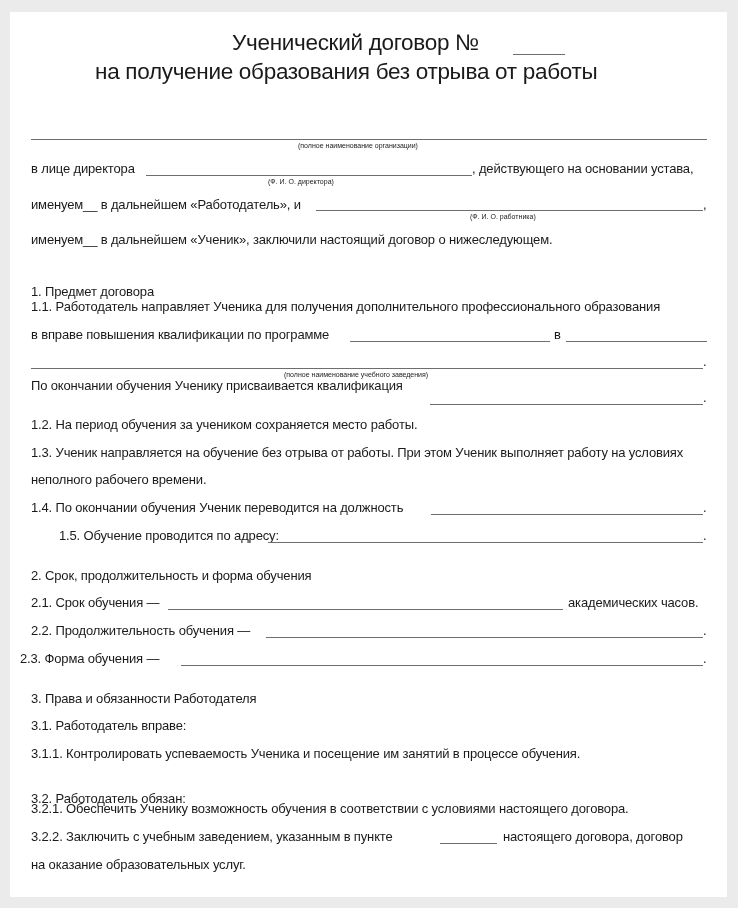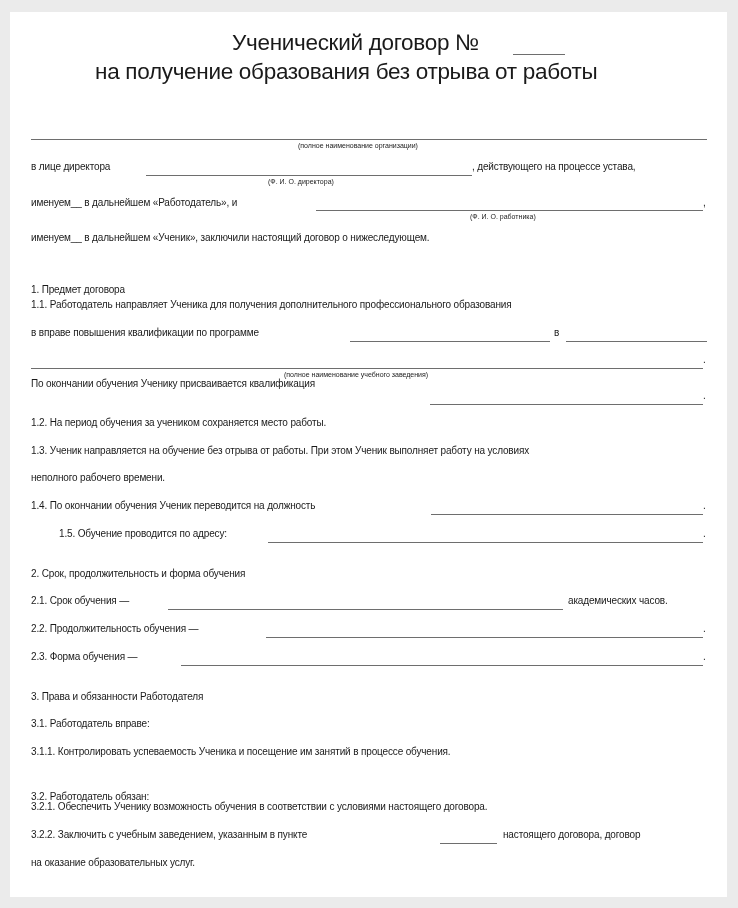--- a/index.html
+++ b/index.html
@@ -1,39 +1,39 @@
 <!DOCTYPE html>
 <html><head>
 <meta charset="utf-8">
 <style>
   html, body { margin: 0; padding: 0; }
   body { width: 738px; height: 908px; background: #ebebeb; position: relative; overflow: hidden;
          font-family: "Liberation Sans", sans-serif; color: #1a1a1a; }
   .sheet { position: absolute; left: 10px; top: 12px; width: 717px; height: 885px; background: #ffffff; }
   .abs { position: absolute; white-space: nowrap; }
   .title { font-size: 22.5px; letter-spacing: -0.3px; }
-  .txt { font-size: 10px; letter-spacing: -0.15px; }
+  .txt { font-size: 13px; letter-spacing: -0.15px; }
   .cap { font-size: 7px; color: #222; }
   .line { position: absolute; height: 1px; background: #6e6e6e; }
 </style>
 </head>
 <body>
 
 <div class="sheet"></div>
 
 <span class="abs title" style="left:232px; top:30px;">Ученический договор №</span>
 <div class="line" style="left:513px; top:54px; width:52px;"></div>
 <span class="abs title" style="left:95px; top:59px;">на получение образования без отрыва от работы</span>
 
 <div class="line" style="left:31px; top:139px; width:676px;"></div>
 <span class="abs cap" style="left:298px; top:142px;">(полное наименование организации)</span>
 
 <span class="abs txt" style="left:31px; top:161px;">в лице директора</span>
 <div class="line" style="left:146px; top:175px; width:326px;"></div>
-<span class="abs txt" style="left:472px; top:161px;">, действующего на процессе устава,</span>
+<span class="abs txt" style="left:472px; top:161px;">, действующего на основании устава,</span>
 <span class="abs cap" style="left:268px; top:178px;">(Ф. И. О. директора)</span>
 
 <span class="abs txt" style="left:31px; top:197px;">именуем__ в дальнейшем «Работодатель», и</span>
 <div class="line" style="left:316px; top:210px; width:387px;"></div>
 <span class="abs txt" style="left:703px; top:197px;">,</span>
 <span class="abs cap" style="left:470px; top:213px;">(Ф. И. О. работника)</span>
 
 <span class="abs txt" style="left:31px; top:232px;">именуем__ в дальнейшем «Ученик», заключили настоящий договор о нижеследующем.</span>
 
 <span class="abs txt" style="left:31px; top:284px;">1. Предмет договора</span>
@@ -62,21 +62,21 @@
 <div class="line" style="left:268px; top:542px; width:435px;"></div>
 <span class="abs txt" style="left:703px; top:528px;">.</span>
 
 <span class="abs txt" style="left:31px; top:568px;">2. Срок, продолжительность и форма обучения</span>
 <span class="abs txt" style="left:31px; top:595px;">2.1. Срок обучения —</span>
 <div class="line" style="left:168px; top:609px; width:395px;"></div>
 <span class="abs txt" style="left:568px; top:595px;">академических часов.</span>
 <span class="abs txt" style="left:31px; top:623px;">2.2. Продолжительность обучения —</span>
 <div class="line" style="left:266px; top:637px; width:437px;"></div>
 <span class="abs txt" style="left:703px; top:623px;">.</span>
-<span class="abs txt" style="left:31px; top:651px;text-align:right;">2.3. Форма обучения —</span>
+<span class="abs txt" style="left:20px; top:651px;text-align:right;">2.3. Форма обучения —</span>
 <div class="line" style="left:181px; top:665px; width:522px;"></div>
 <span class="abs txt" style="left:703px; top:651px;">.</span>
 
 <span class="abs txt" style="left:31px; top:691px;">3. Права и обязанности Работодателя</span>
 <span class="abs txt" style="left:31px; top:718px;">3.1. Работодатель вправе:</span>
 <span class="abs txt" style="left:31px; top:746px;">3.1.1. Контролировать успеваемость Ученика и посещение им занятий в процессе обучения.</span>
 <span class="abs txt" style="left:31px; top:791px;">3.2. Работодатель обязан:</span>
 <span class="abs txt" style="left:31px; top:801px;">3.2.1. Обеспечить Ученику возможность обучения в соответствии с условиями настоящего договора.</span>
 <span class="abs txt" style="left:31px; top:829px;">3.2.2. Заключить с учебным заведением, указанным в пункте</span>
 <div class="line" style="left:440px; top:843px; width:57px;"></div>

